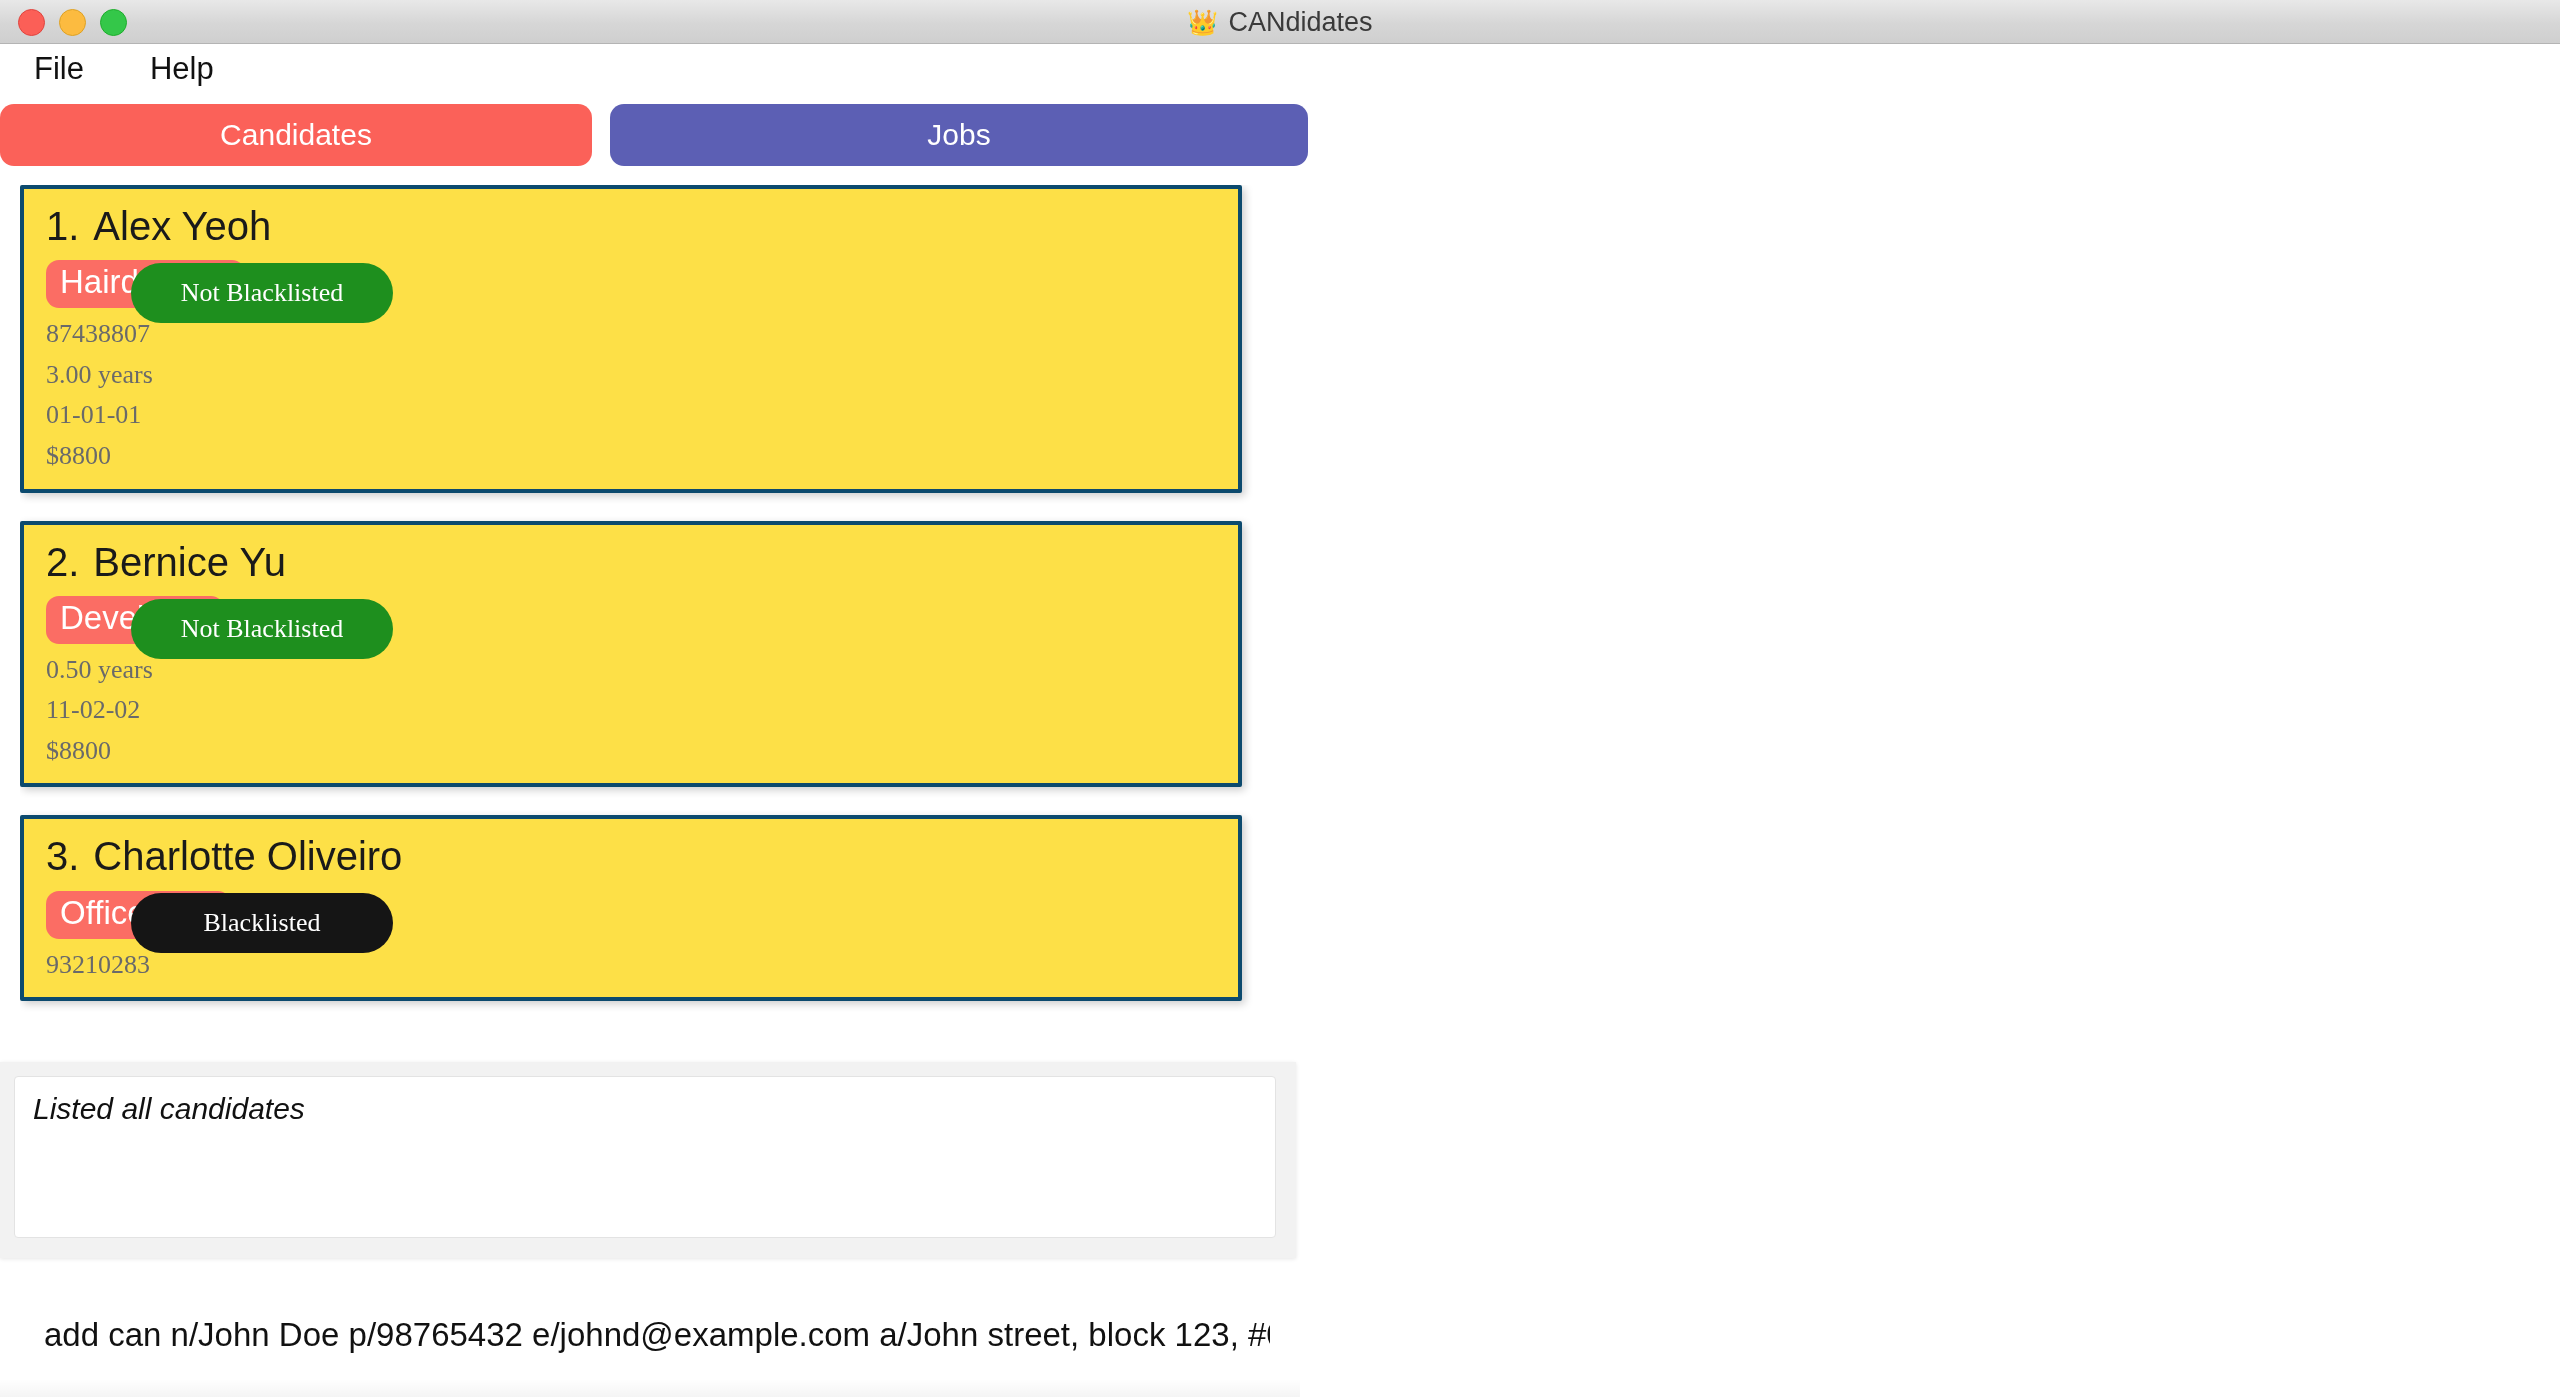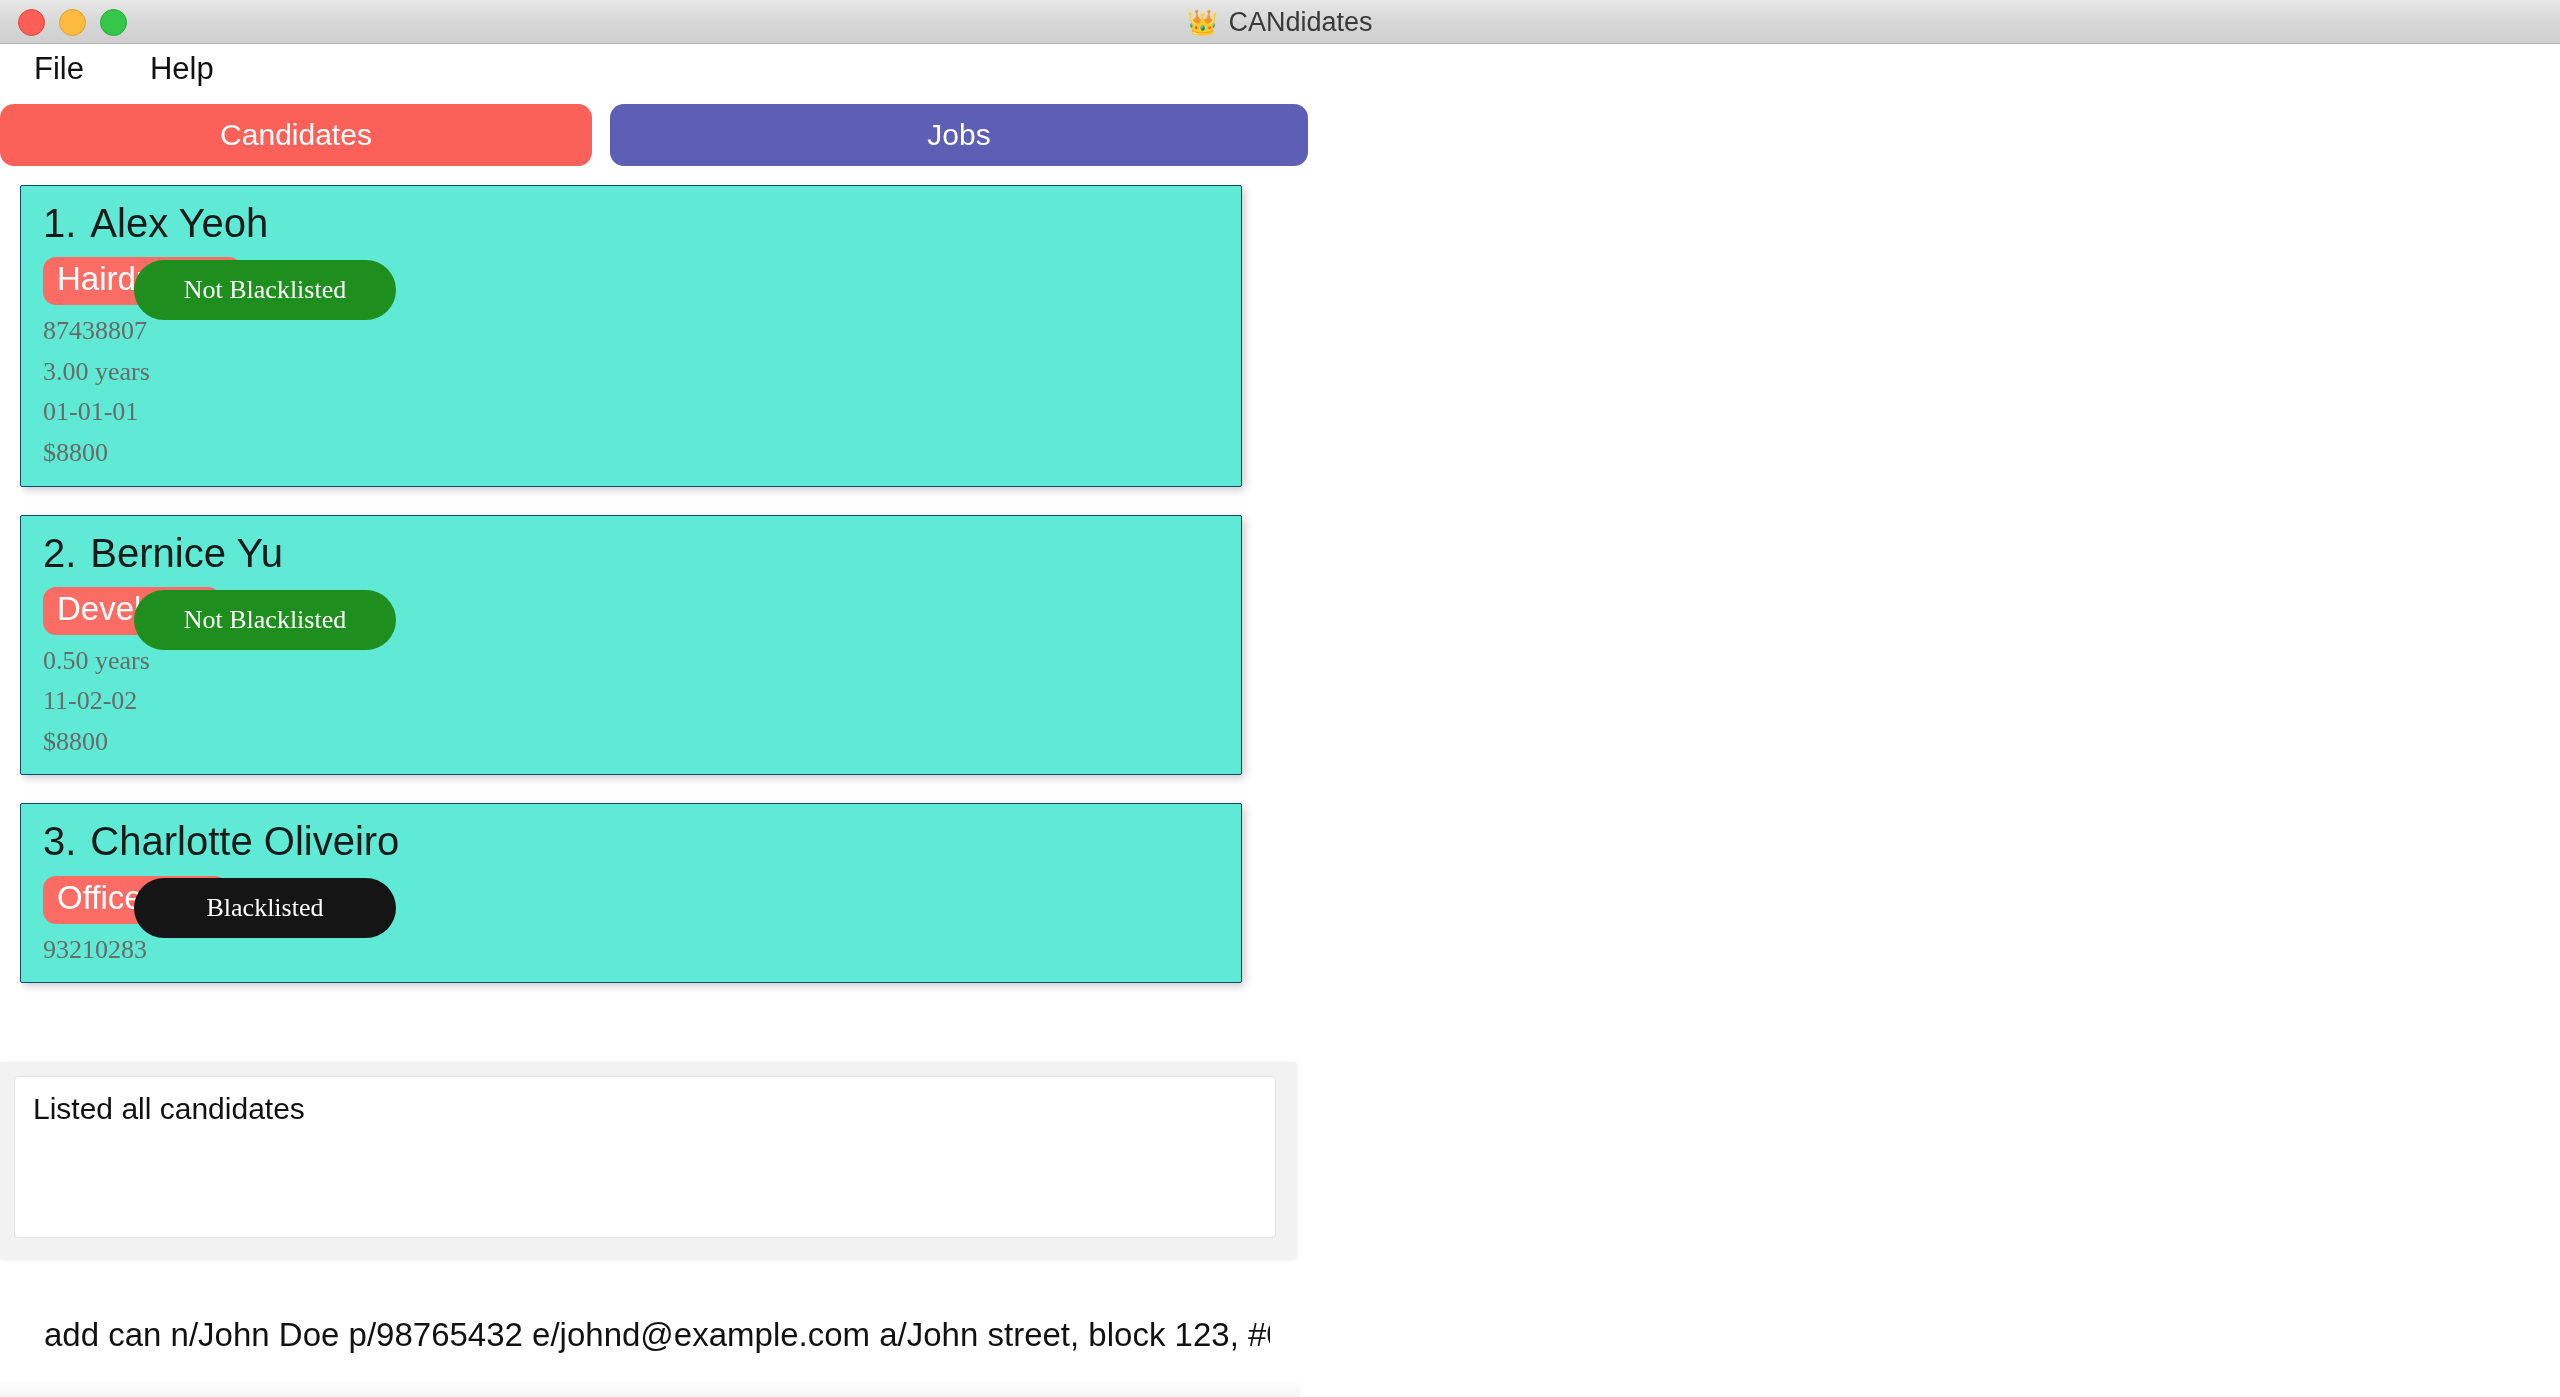--- a/index.html
+++ b/index.html
@@ -125,22 +125,22 @@
     position: absolute;
     top: 185px;
     left: 20px;
     width: 1260px;
     height: 880px;
     overflow: hidden;
   }
   .card {
     position: relative;
     width: 1222px;
-    background: #5eead4;
-    border: 1px solid #0c4a6e;
+    background: #fde047;
+    border: 4px solid #0c4a6e;
     border-radius: 2px;
     box-shadow: 3px 3px 8px rgba(0,0,0,0.20);
     margin-bottom: 28px;
     box-sizing: border-box;
     padding: 14px 7px 18px 22px;
   }
   .card-title {
     font-size: 40px;
     color: #1a1a1a;
     font-family: "Liberation Sans", sans-serif;
@@ -205,20 +205,21 @@
     border: 1px solid #e3e3e3;
     border-radius: 4px;
     box-sizing: border-box;
     padding: 14px 18px;
   }
   .result-text {
     font-size: 30px;
     color: #111111;
     font-family: "Liberation Sans", sans-serif;
     line-height: 1.2;
+    font-style: italic;
   }
 
   
   .command-bar {
     position: absolute;
     left: 0;
     top: 1272px;
     width: 2560px;
     height: 125px;
     background: #ffffff;

